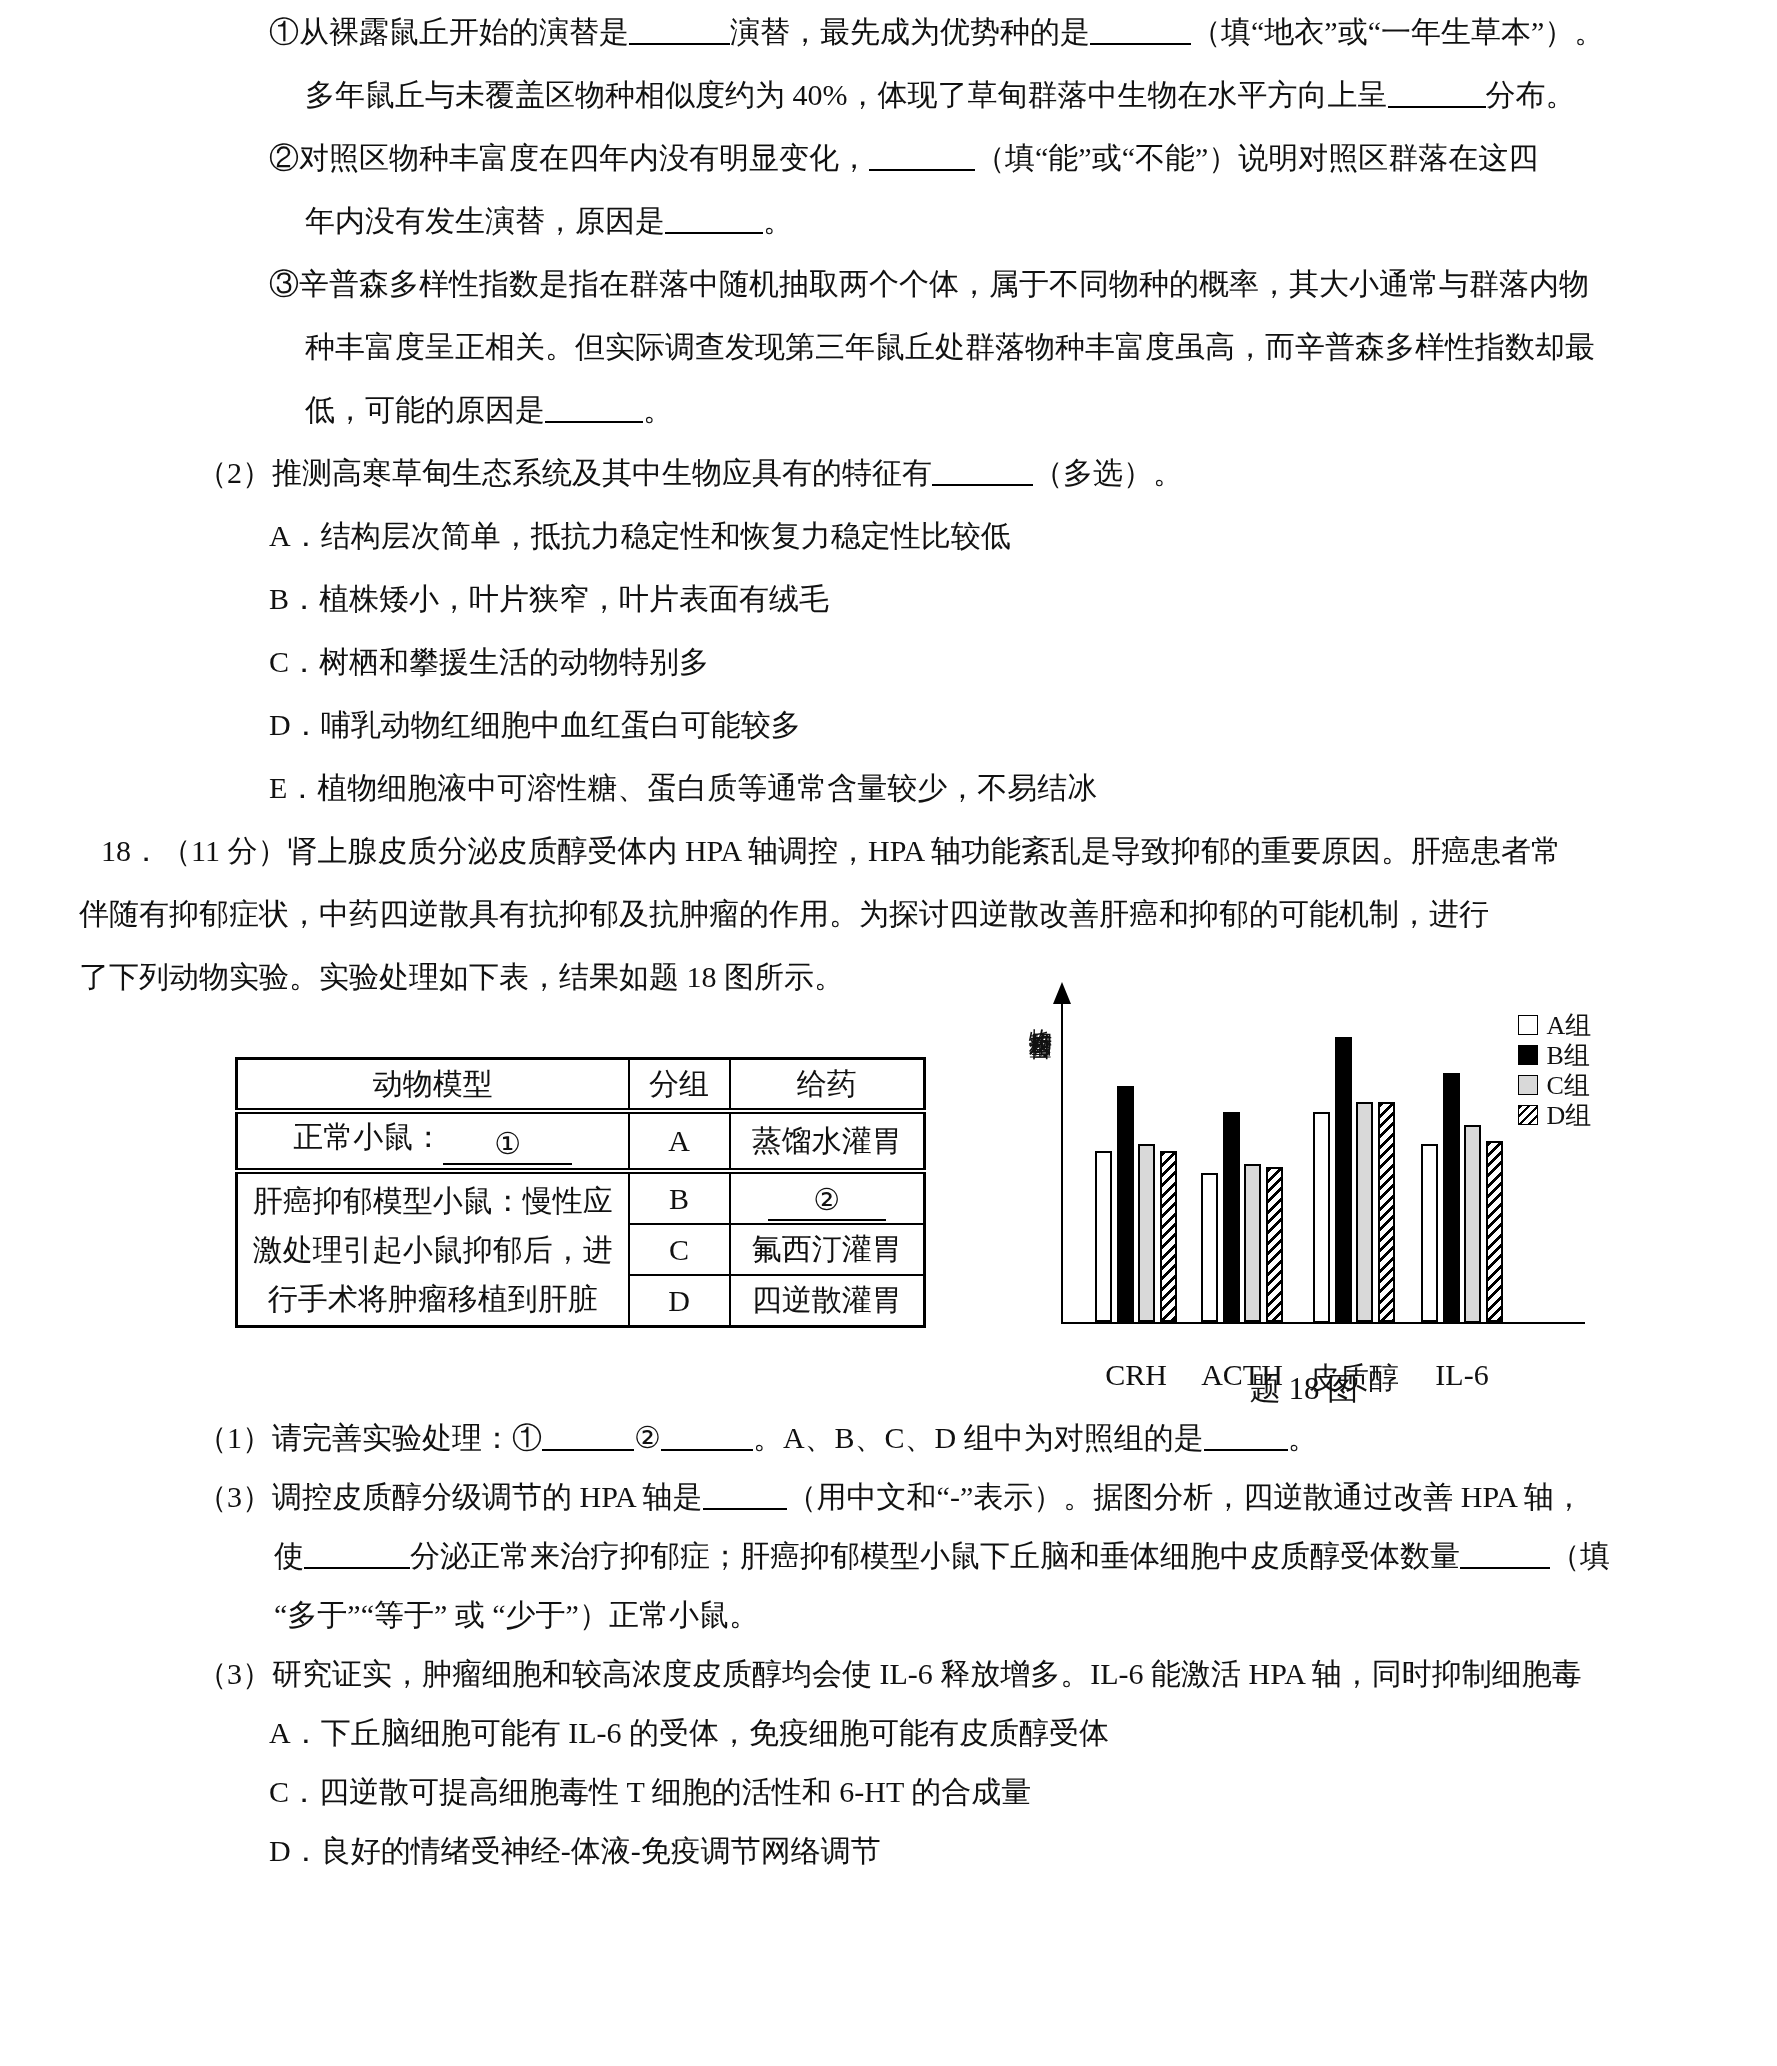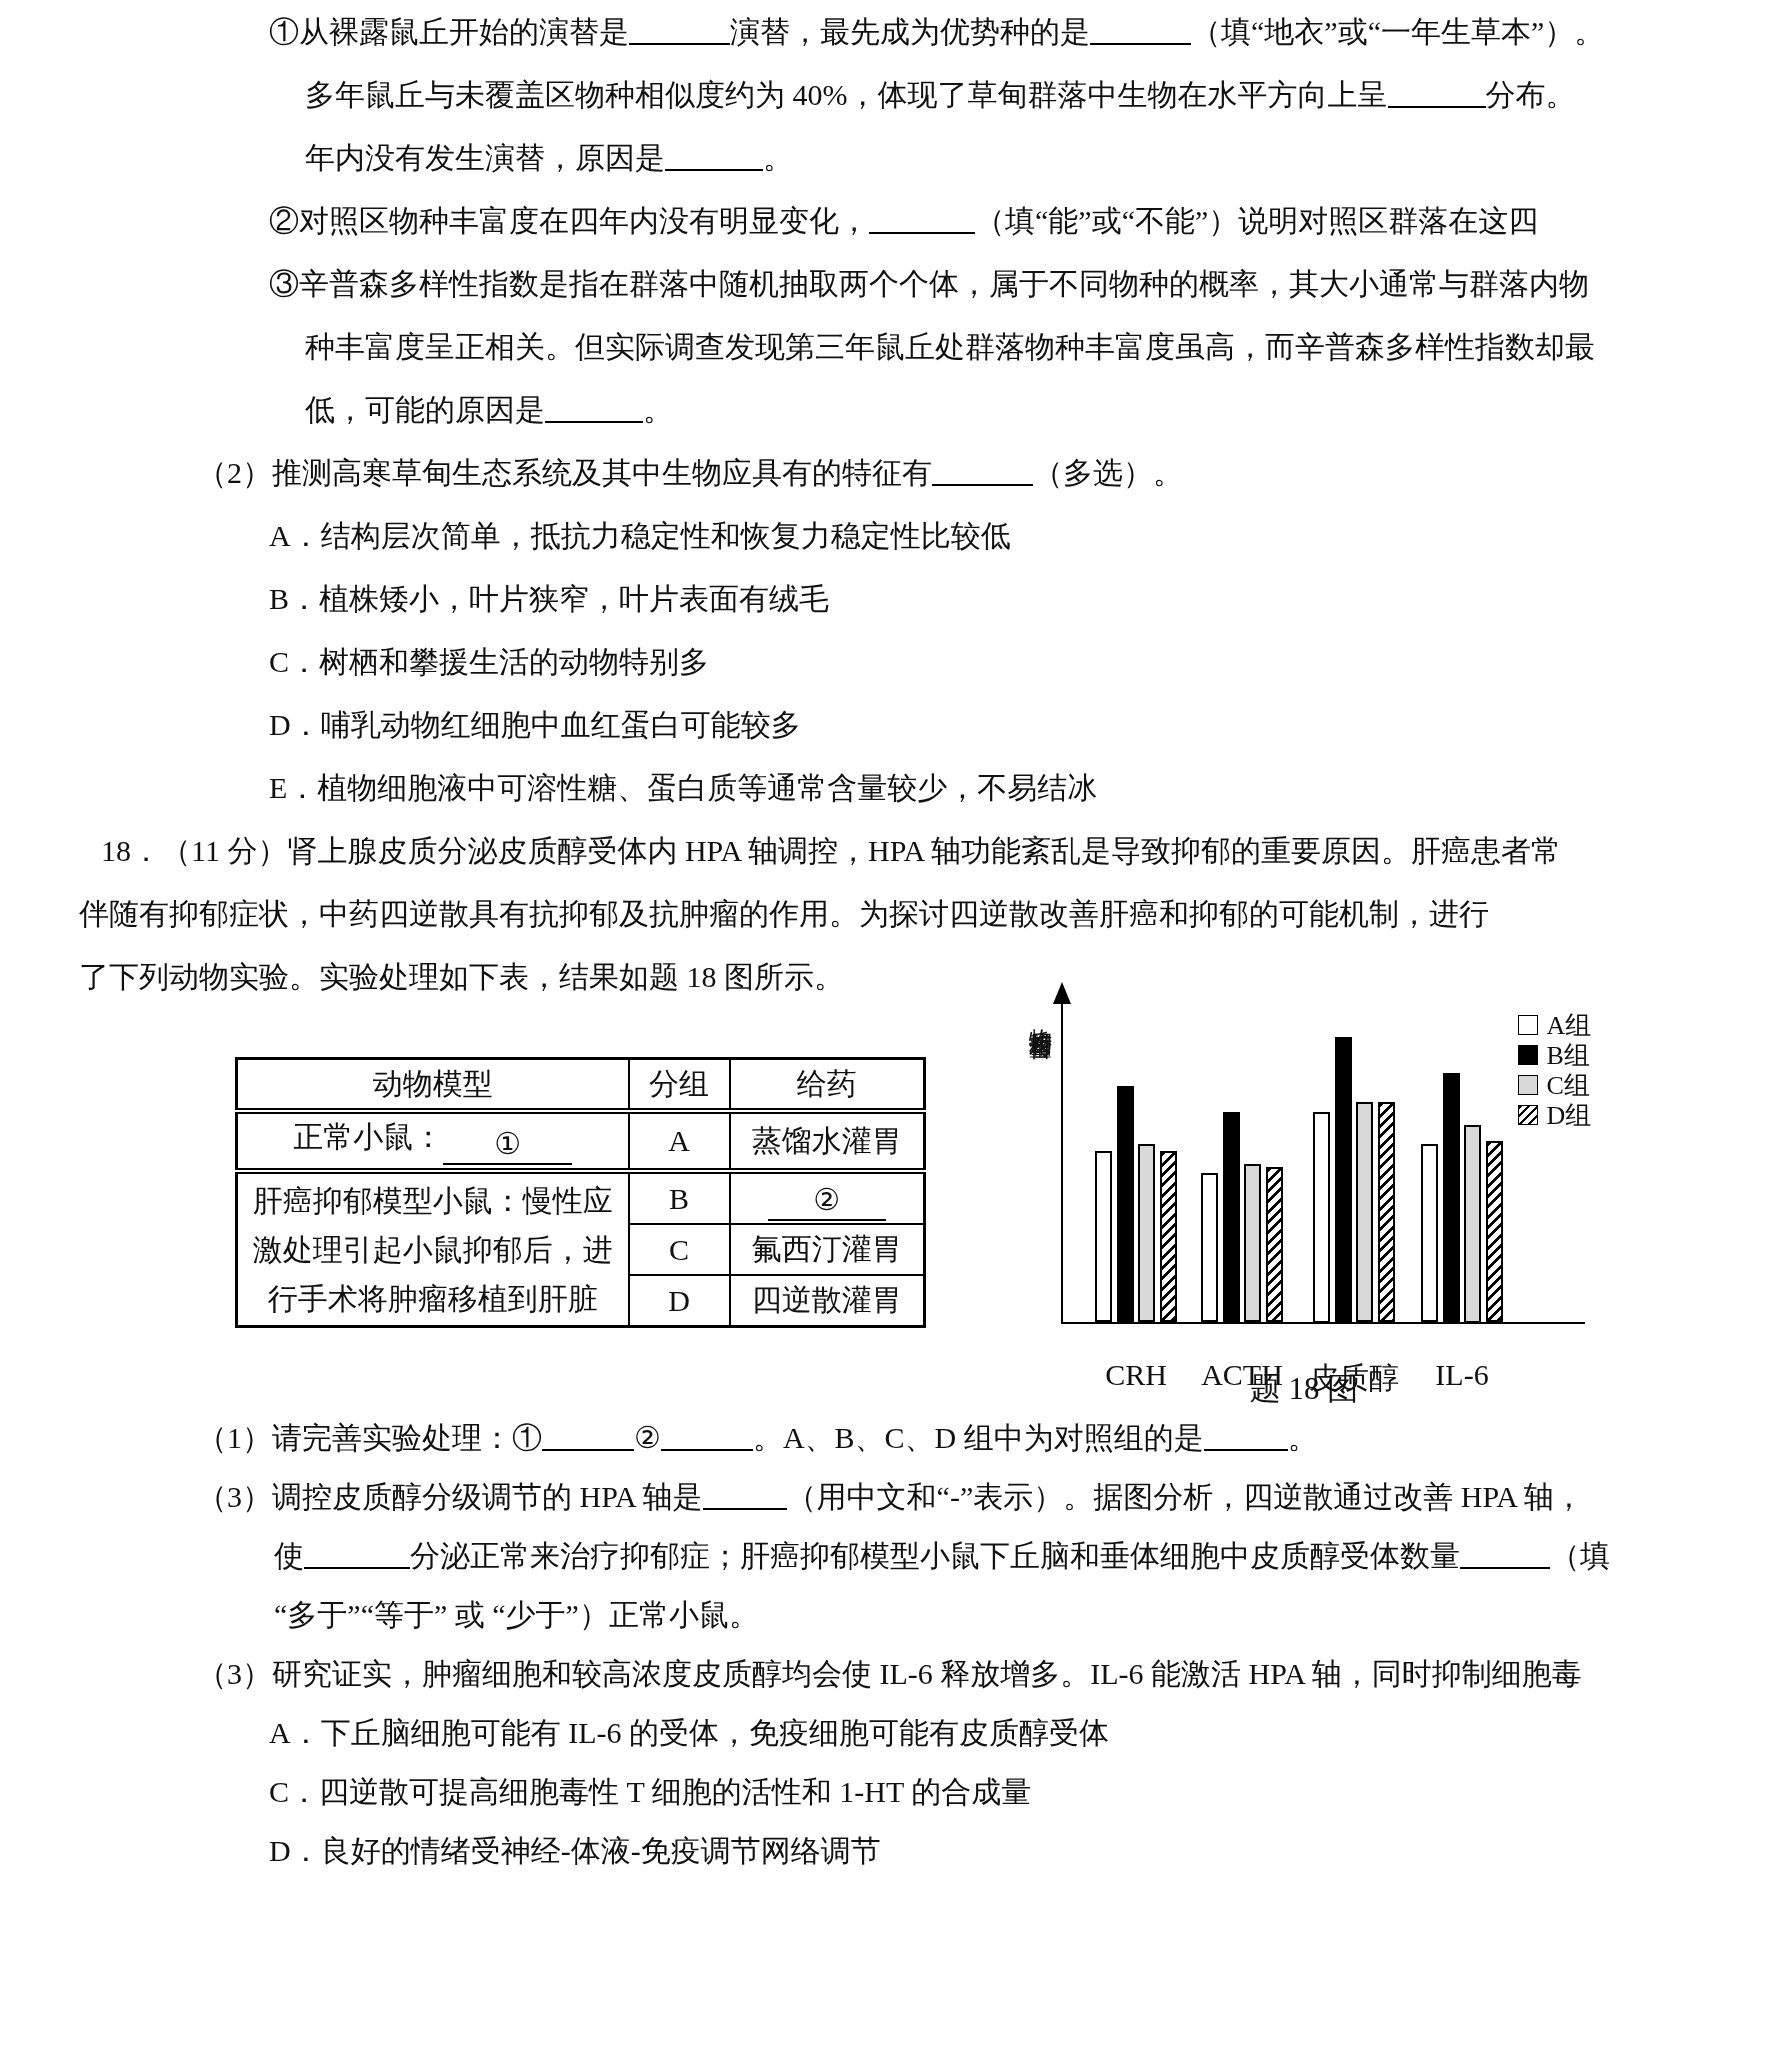--- a/index.html
+++ b/index.html
@@ -61,22 +61,22 @@
   .caption{position:absolute;left:134px;top:389px;width:336px;text-align:center;font-size:31px;}
 </style>
 </head>
 <body>
 
 <div class="page">
 
   <div id="q17-lines" class="tblock part1">
       <div class="tline ind-circ"><span>①从裸露鼠丘开始的演替是</span><span class="blank" style="width: 101px;"></span><span>演替，最先成为优势种的是</span><span class="blank" style="width: 101px;"></span><span>（填“地衣”或“一年生草本”）。</span></div>
       <div class="tline ind-circ2"><span>多年鼠丘与未覆盖区物种相似度约为 40%，体现了草甸群落中生物在水平方向上呈</span><span class="blank" style="width: 98px;"></span><span>分布。</span></div>
+      <div class="tline ind-circ"><span>②对照区物种丰富度在四年内没有明显变化，</span><span class="blank" style="width: 106px;"></span><span>（填“能”或“不能”）说明对照区群落在这四</span></div>
       <div class="tline ind-circ2"><span>年内没有发生演替，原因是</span><span class="blank" style="width: 98px;"></span><span>。</span></div>
-      <div class="tline ind-circ"><span>②对照区物种丰富度在四年内没有明显变化，</span><span class="blank" style="width: 106px;"></span><span>（填“能”或“不能”）说明对照区群落在这四</span></div>
       <div class="tline ind-circ"><span>③辛普森多样性指数是指在群落中随机抽取两个个体，属于不同物种的概率，其大小通常与群落内物</span></div>
       <div class="tline ind-circ2"><span>种丰富度呈正相关。但实际调查发现第三年鼠丘处群落物种丰富度虽高，而辛普森多样性指数却最</span></div>
       <div class="tline ind-circ2"><span>低，可能的原因是</span><span class="blank" style="width: 98px;"></span><span>。</span></div>
       <div class="tline ind-q"><span>（2）推测高寒草甸生态系统及其中生物应具有的特征有</span><span class="blank" style="width: 101px;"></span><span>（多选）。</span></div>
       <div class="tline ind-opt"><span>A．结构层次简单，抵抗力稳定性和恢复力稳定性比较低</span></div>
       <div class="tline ind-opt"><span>B．植株矮小，叶片狭窄，叶片表面有绒毛</span></div>
       <div class="tline ind-opt"><span>C．树栖和攀援生活的动物特别多</span></div>
       <div class="tline ind-opt"><span>D．哺乳动物红细胞中血红蛋白可能较多</span></div>
       <div class="tline ind-opt"><span>E．植物细胞液中可溶性糖、蛋白质等通常含量较少，不易结冰</span></div>
     </div>
@@ -172,17 +172,17 @@
     </div>
   </div>
 
   <div id="q18-after" class="tblock part2">
       <div class="tline ind-q"><span>（1）请完善实验处理：①</span><span class="blank" style="width: 92px;"></span><span>②</span><span class="blank" style="width: 92px;"></span><span>。A、B、C、D 组中为对照组的是</span><span class="blank" style="width: 84px;"></span><span>。</span></div>
       <div class="tline ind-q"><span>（3）调控皮质醇分级调节的 HPA 轴是</span><span class="blank" style="width: 84px;"></span><span>（用中文和“-”表示）。据图分析，四逆散通过改善 HPA 轴，</span></div>
       <div class="tline ind-qc"><span>使</span><span class="blank" style="width: 106px;"></span><span>分泌正常来治疗抑郁症；肝癌抑郁模型小鼠下丘脑和垂体细胞中皮质醇受体数量</span><span class="blank" style="width: 90px;"></span><span>（填</span></div>
       <div class="tline ind-qc"><span>“多于”“等于” 或 “少于”）正常小鼠。</span></div>
       <div class="tline ind-q"><span>（3）研究证实，肿瘤细胞和较高浓度皮质醇均会使 IL-6 释放增多。IL-6 能激活 HPA 轴，同时抑制细胞毒</span></div>
       <div class="tline ind-opt"><span>A．下丘脑细胞可能有 IL-6 的受体，免疫细胞可能有皮质醇受体</span></div>
-      <div class="tline ind-opt"><span>C．四逆散可提高细胞毒性 T 细胞的活性和 1-HT 的合成量</span></div>
+      <div class="tline ind-opt"><span>C．四逆散可提高细胞毒性 T 细胞的活性和 6-HT 的合成量</span></div>
       <div class="tline ind-opt"><span>D．良好的情绪受神经-体液-免疫调节网络调节</span></div>
     </div>
 </div>
 
 
 </body></html>

